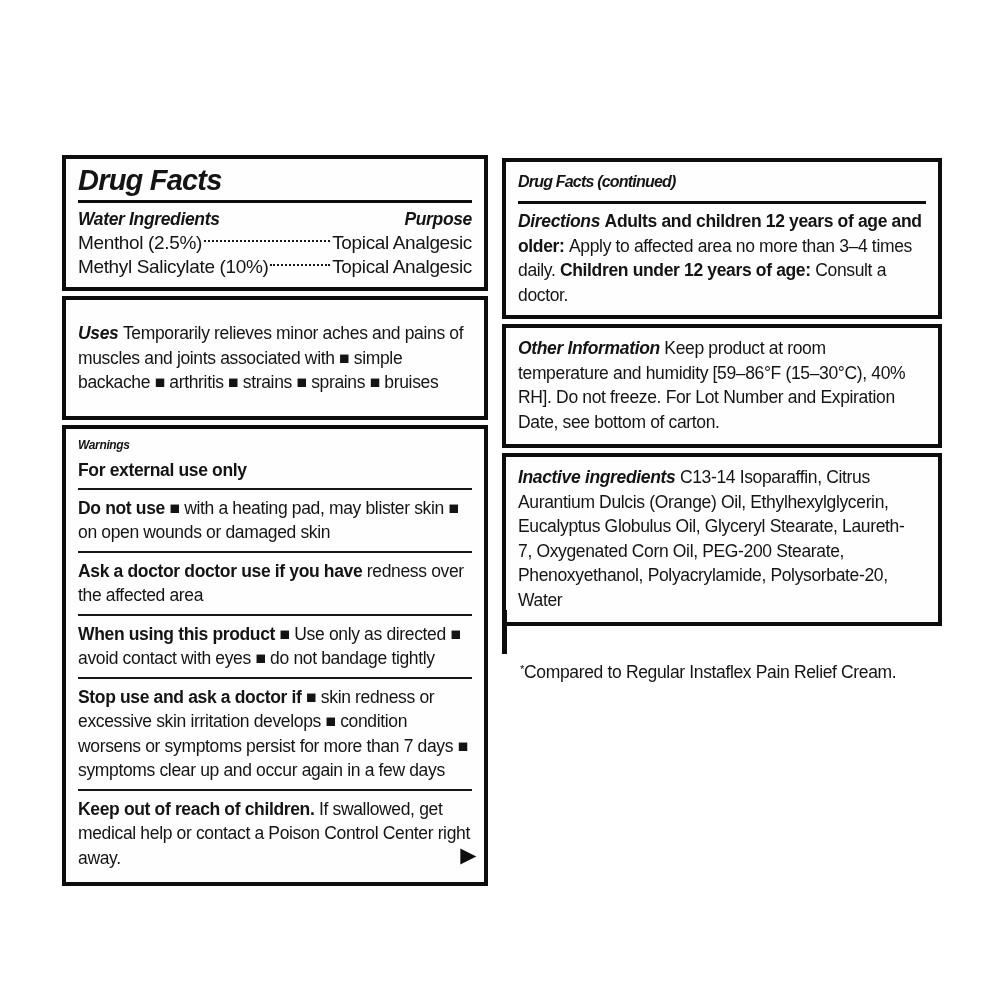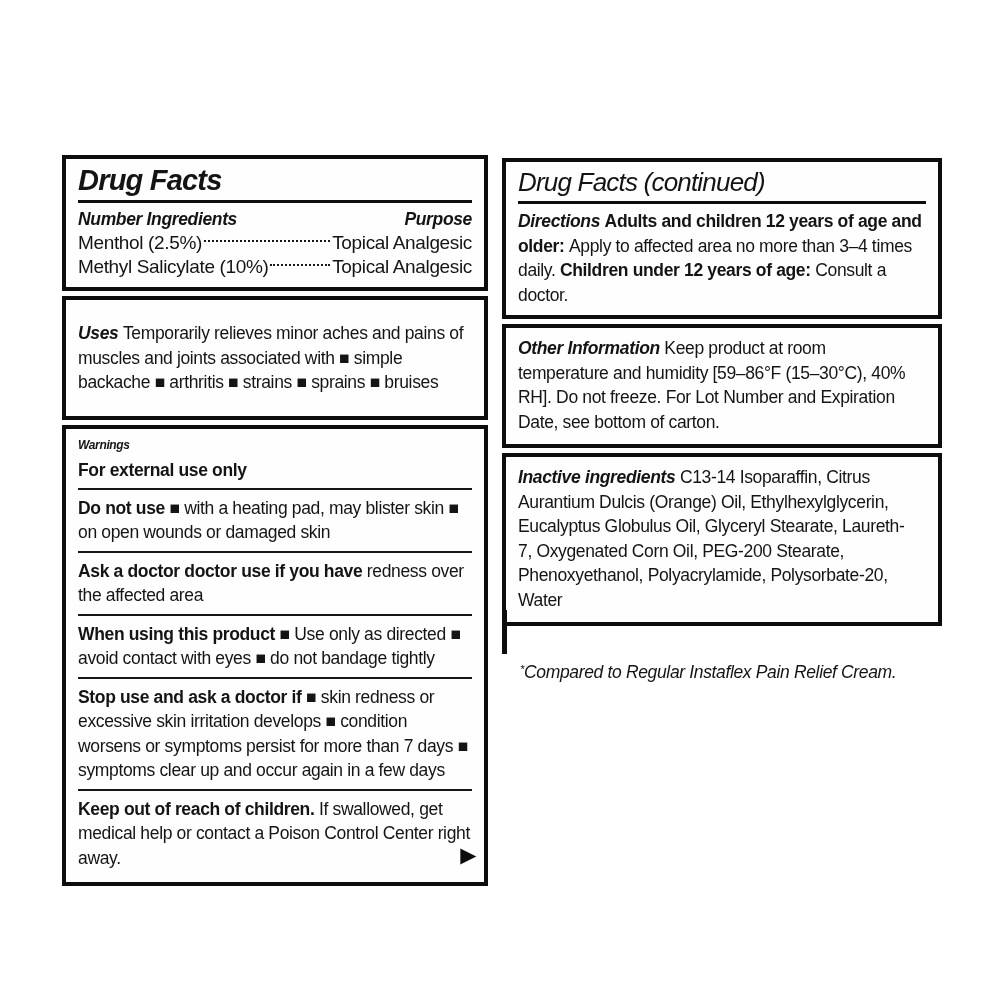--- a/index.html
+++ b/index.html
@@ -33,22 +33,22 @@
   }
   .box-title {
     font-size: 29px;
     font-weight: bold;
     font-style: italic;
     letter-spacing: -0.8px;
     line-height: 34px;
     margin: 0;
   }
   .box-title-continued {
-    font-size: 26px;
-    font-weight: normal;
+    font-size: 16px;
+    font-weight: bold;
     font-style: italic;
     letter-spacing: -0.8px;
     line-height: 32px;
     margin: 0;
   }
   .title-rule {
     border: none;
     border-top: 3px solid #0d0d0d;
     margin: 3px 0 5px 0;
   }
@@ -114,42 +114,41 @@
     color: #0d0d0d;
     font-family: "DejaVu Sans", sans-serif;
   }
   .uses-box   { padding: 21px 12px; }
   .plain-box  { padding: 8px 28px 10px 12px; }
   .footnote {
     font-size: 17.5px;
     line-height: 24px;
     margin: 26px 0 0 0;
     padding-left: 18px;
-    font-style: italic;
   }
   .edge-mark {
     position: absolute;
     left: 0;
     width: 5px;
     height: 44px;
     background: #0d0d0d;
   }
 </style>
 </head>
 <body>
 
 <div class="canvas">
 
   <div class="panel panel-left">
 
     <div class="box">
       <h1 class="box-title">Drug Facts</h1>
       <hr class="title-rule">
       <div class="ai-header">
-        <span>Number Ingredients</span>
+        <span>Water Ingredients</span>
         <span>Purpose</span>
       </div>
       <div class="ing-row">
         <span>Menthol (2.5%)</span>
         <span class="leader"></span>
         <span>Topical Analgesic</span>
       </div>
       <div class="ing-row">
         <span>Methyl Salicylate (10%)</span>
         <span class="leader"></span>

